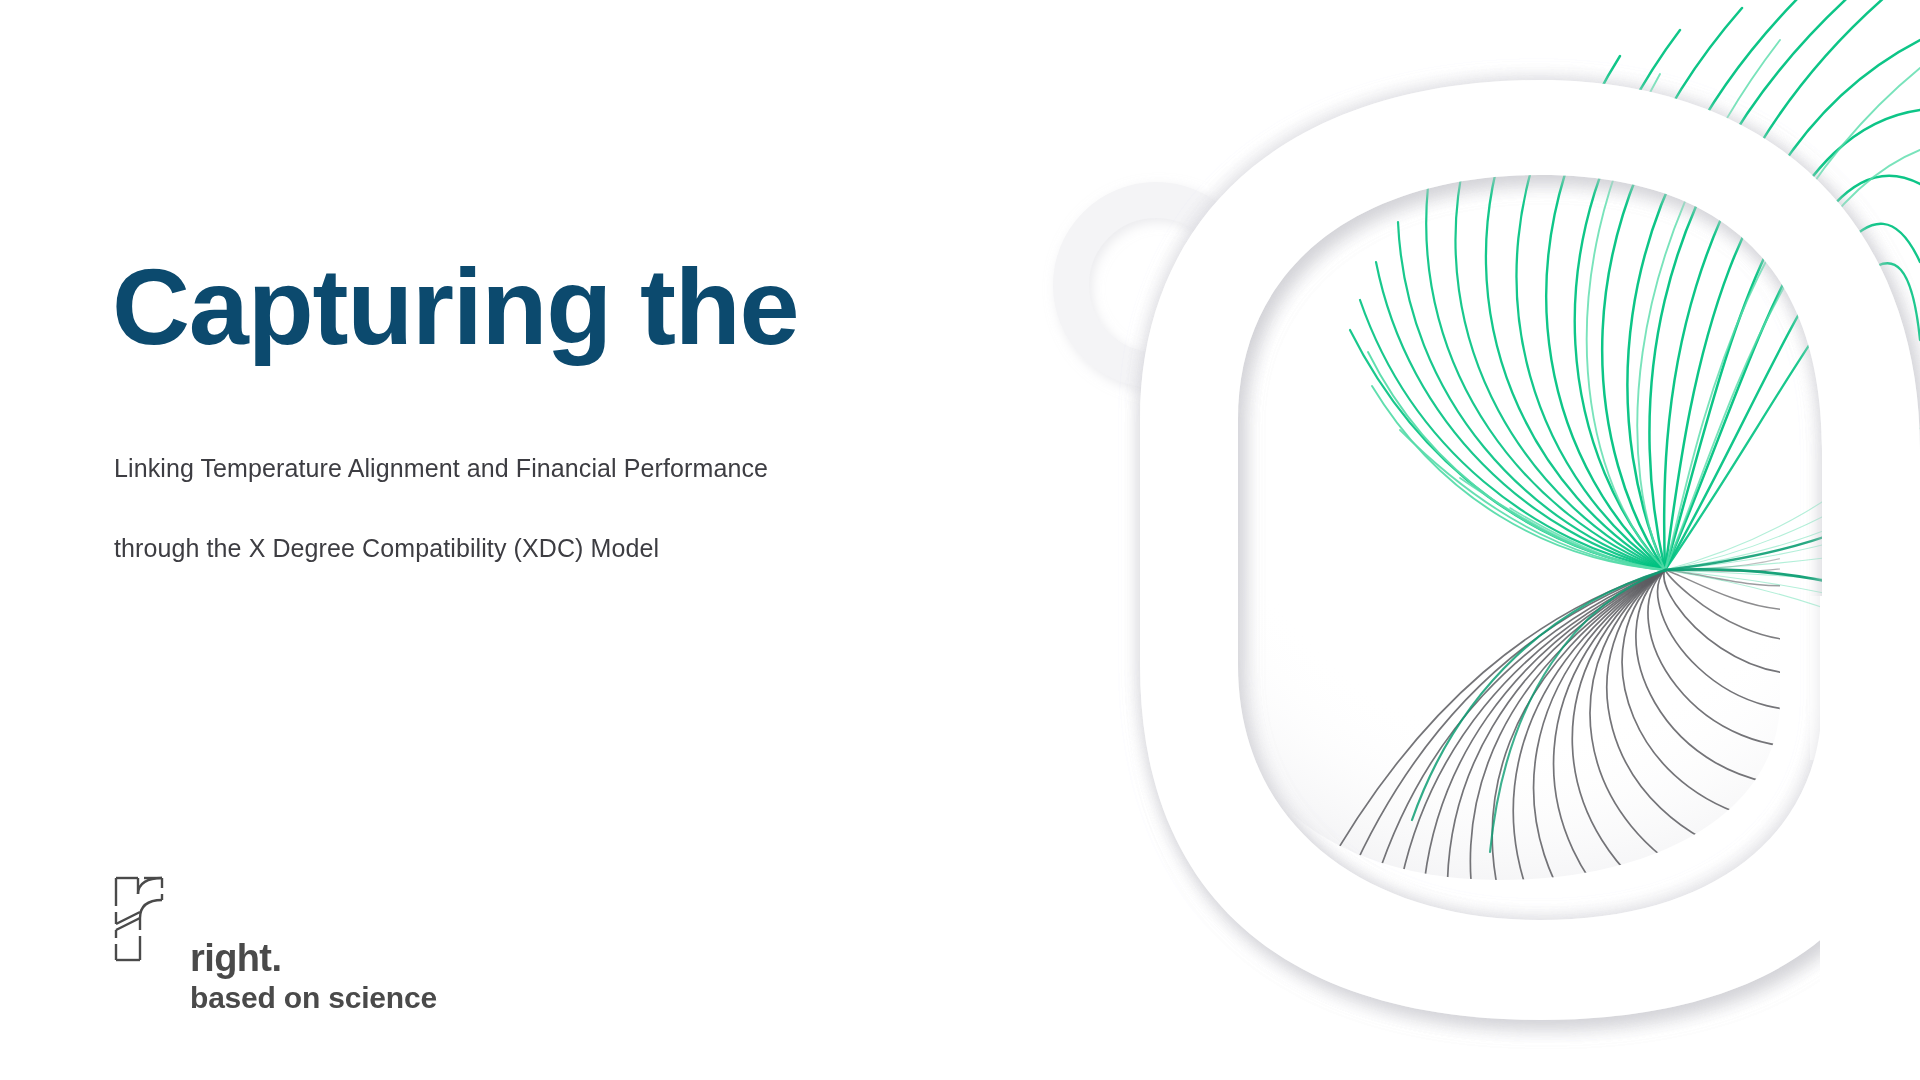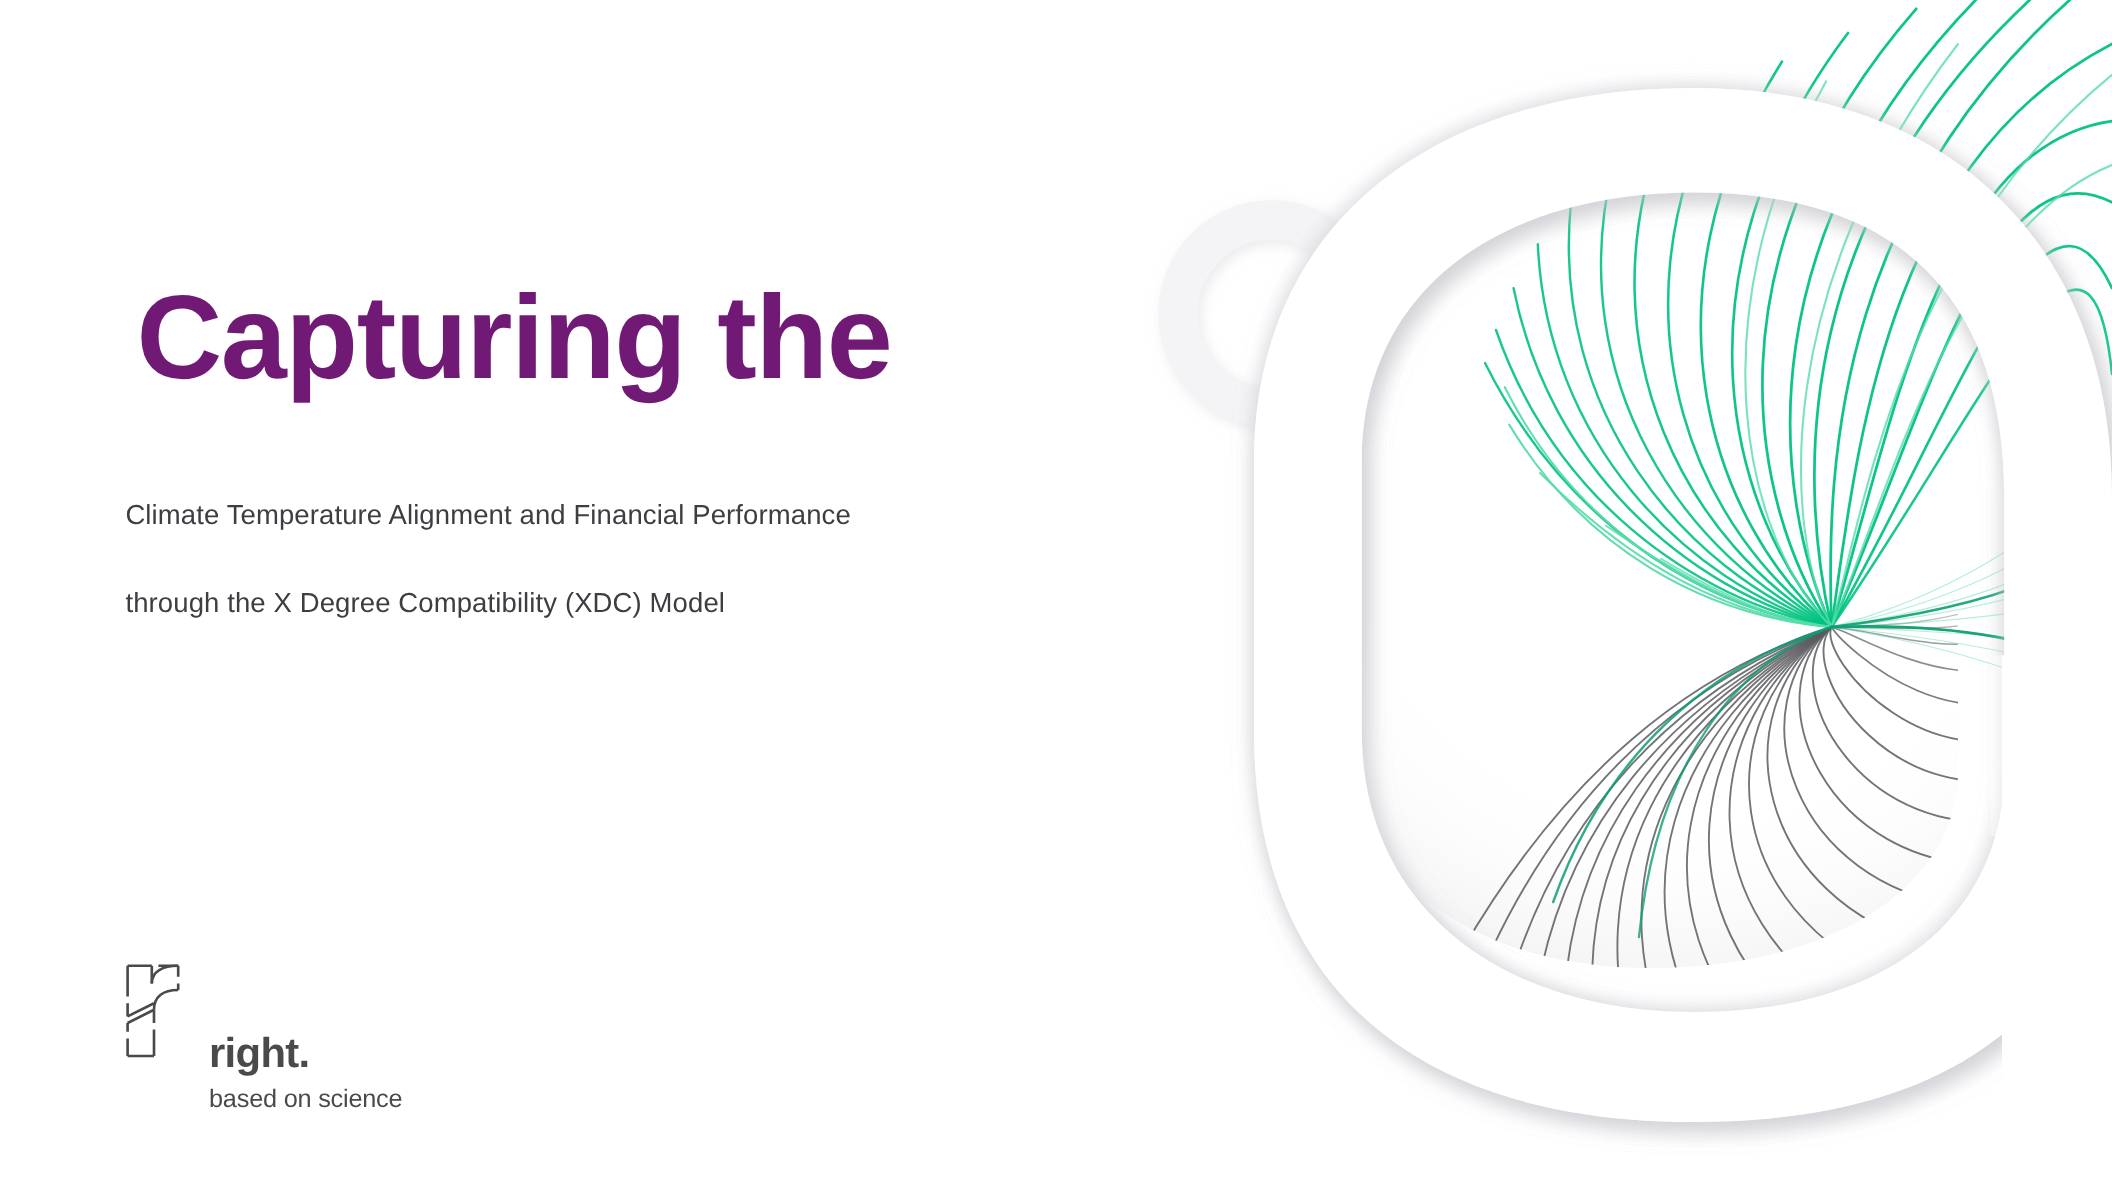--- a/index.html
+++ b/index.html
@@ -46,30 +46,30 @@
   #text-column {
     position: absolute;
     left: 0;
     top: 0;
     width: 1000px;
     height: 1080px;
   }
 
   #page-title {
     position: absolute;
-    left: 124px;
+    left: 112px;
     top: 112px;
     width: 840px;
     margin: 0;
     font-family: "Liberation Sans Narrow", "Liberation Sans", sans-serif;
     font-size: 108px;
     line-height: 130px;
     font-weight: 700;
     letter-spacing: -1.2px;
-    color: #701a75;
+    color: #0c4a6e;
     white-space: pre-line;
   }
   #page-title .title-line {
     display: block;
   }
   #page-title .title-line-2 {
     margin-left: -26px;
   }
 
   #page-subtitle {
@@ -108,23 +108,23 @@
     font-family: "Liberation Sans", sans-serif;
     font-size: 38px;
     line-height: 40px;
     font-weight: 700;
     color: #4a4a4a;
     letter-spacing: -0.6px;
     margin-top: 46px;
   }
   #logo-tagline {
     font-family: "Liberation Sans", sans-serif;
-    font-size: 23px;
+    font-size: 30px;
     line-height: 30px;
-    font-weight: 400;
+    font-weight: 700;
     color: #4a4a4a;
     letter-spacing: -0.2px;
     margin-top: 5px;
   }
 </style>
 </head>
 <body>
 
 <div id="slide">
 
@@ -298,21 +298,21 @@
     </svg>
   </div>
 
   <div id="text-column">
 
     <h1 id="page-title">
       <span class="title-line title-line-1">Capturing the</span>
     </h1>
 
     <p id="page-subtitle">
-      <span>Climate Temperature Alignment and Financial Performance</span><br>
+      <span>Linking Temperature Alignment and Financial Performance</span><br>
       <span>through the X Degree Compatibility (XDC) Model</span>
     </p>
 
     <div id="logo-lockup">
       <span id="logo-mark">
         <svg width="56" height="98" viewBox="0 0 56 98" xmlns="http://www.w3.org/2000/svg">
           <g fill="none" stroke="#4a4a4a" stroke-width="2.4" stroke-linecap="butt">
 
             <path d="M 4 10 L 26 10"></path>
             <path d="M 32 10 L 50 10"></path>

